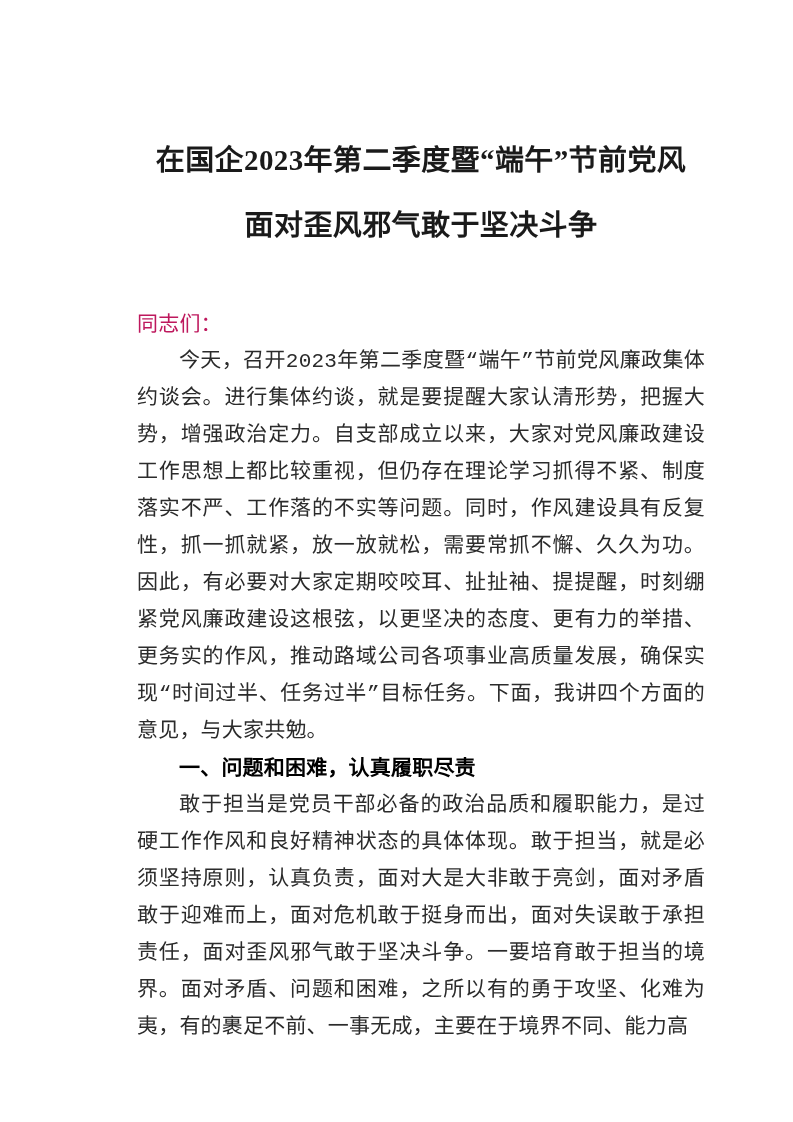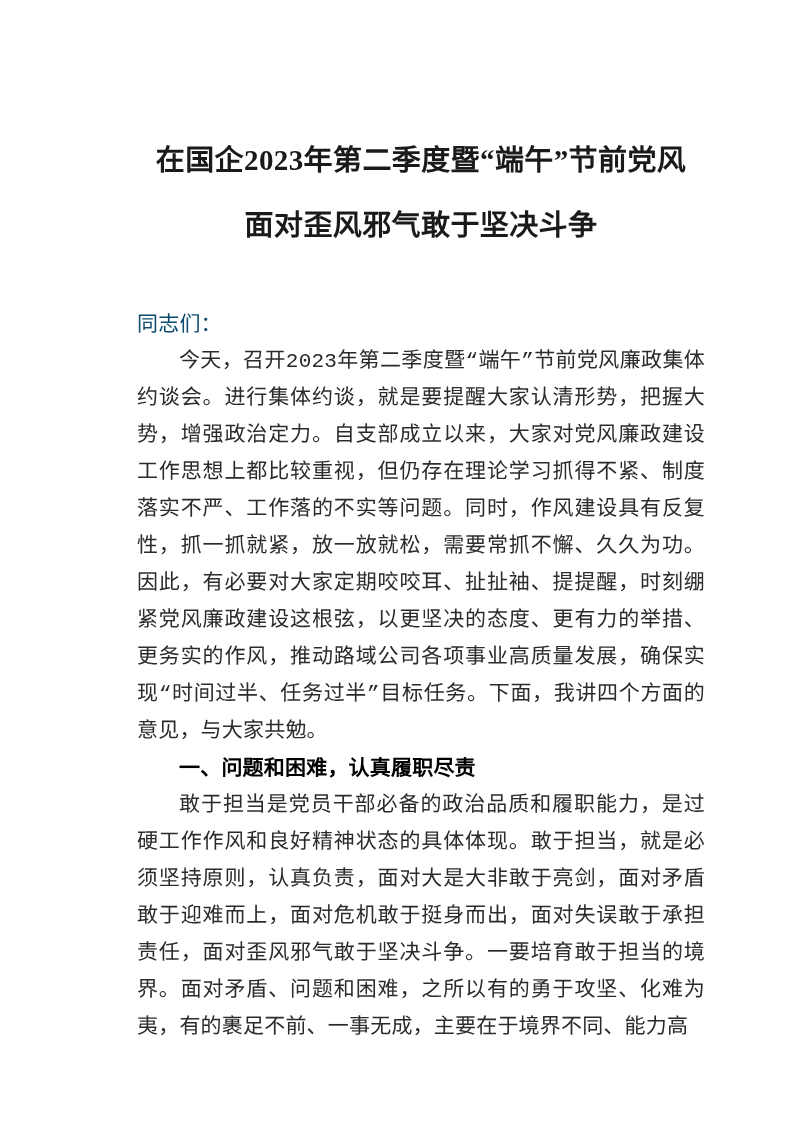--- a/index.html
+++ b/index.html
@@ -46,21 +46,21 @@
   }
 
   
   .salutation {
     margin: 0;
     padding-top: 48px;
     font-family: "DejaVu Sans", "Liberation Sans", sans-serif;
     font-size: 21px;
     line-height: 37px;
     letter-spacing: 0.2px;
-    color: #0c4a6e;
+    color: #be185d;
   }
 
   
   .para {
     margin: 0;
     font-family: Liberation Mono, monospace;
     font-size: 21px;
     line-height: 37px;
     text-align: justify;
     text-align-last: left;

